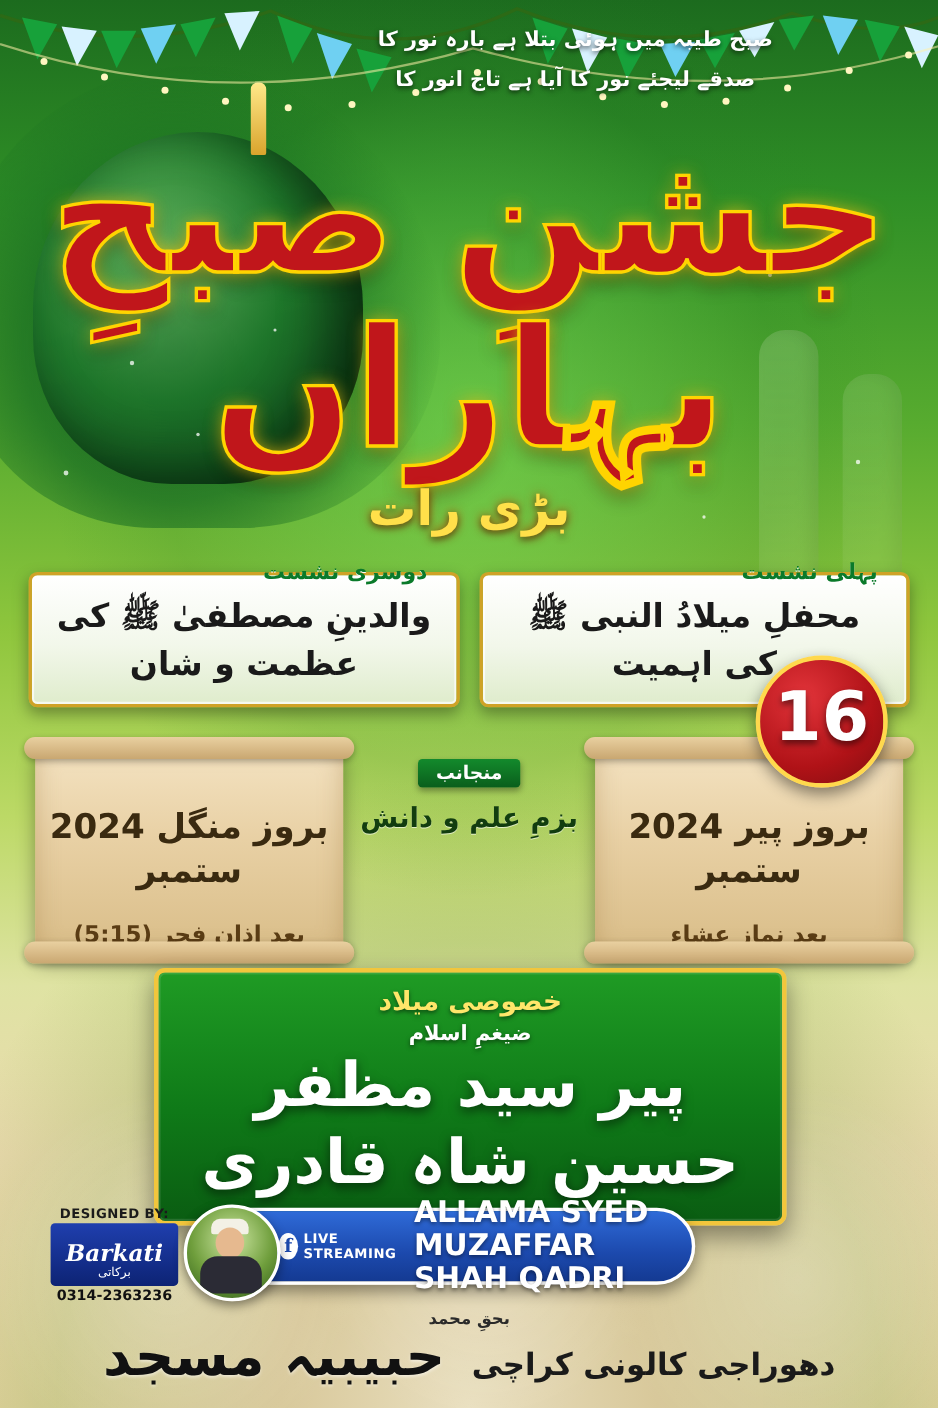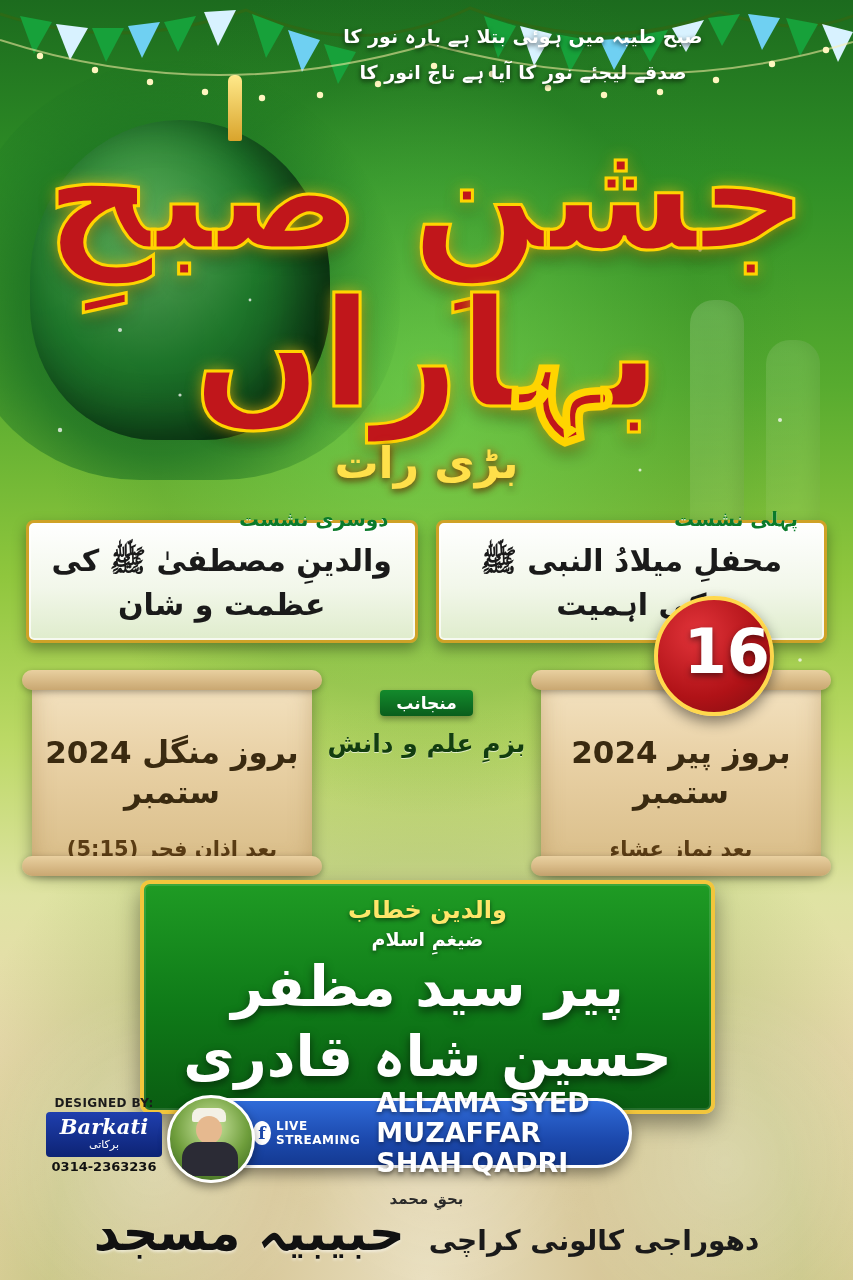--- a/index.html
+++ b/index.html
@@ -232,21 +232,21 @@
     background: radial-gradient(circle at 35% 30%, #e2343a 0%, #b01217 60%, #7e0d10 100%);
     border: 4px solid #ffd84d;
     box-shadow: 0 6px 14px rgba(0,0,0,0.45);
     color: #ffffff;
     font-size: 62px;
     font-weight: bold;
     line-height: 104px;
     text-align: center;
     text-shadow: 0 3px 6px rgba(0,0,0,0.5);
   }
-  .badge.right { right: 57px; text-align: right; }
+  .badge.right { right: 24px; }
   .badge.left  { left: 40px; }
 
   .scroll-line1 {
     font-size: 31px;
     font-weight: bold;
     color: #3a2a10;
     line-height: 1.3;
   }
   .scroll-line2 {
     margin-top: 24px;
@@ -332,21 +332,21 @@
   .designer-label {
     font-size: 12px;
     font-weight: bold;
     color: #1b1b1b;
     letter-spacing: 0.4px;
   }
   .designer-logo {
     margin-top: 2px;
     background: linear-gradient(180deg, #1f3fae, #0d2374);
     border-radius: 4px;
-    padding: 4px 0 6px;
+    padding: 16px 0 6px;
     color: #ffffff;
   }
   .designer-logo-main {
     font-family: "DejaVu Serif", serif;
     font-style: italic;
     font-size: 21px;
     font-weight: bold;
     line-height: 1.05;
   }
   .designer-logo-sub {
@@ -588,21 +588,21 @@
       <div class="middle-text">بزمِ علم و دانش</div>
     </div>
 
     <div class="scroll left">
       <div class="scroll-line1">بروز منگل 2024 ستمبر</div>
       <div class="scroll-line2">بعد اذانِ فجر (5:15)</div>
     </div>
   </div>
 
   <div class="speaker-panel">
-    <div class="speaker-kicker">والدین خطاب</div>
+    <div class="speaker-kicker">خصوصی میلاد</div>
     <div class="speaker-title">ضیغمِ اسلام</div>
     <div class="speaker-name">پیر سید مظفر حسین شاہ قادری</div>
   </div>
 
   <div class="designer">
     <div class="designer-label">DESIGNED BY:</div>
     <div class="designer-logo">
       <div class="designer-logo-main">Barkati</div>
       <div class="designer-logo-sub">برکاتی</div>
     </div>

